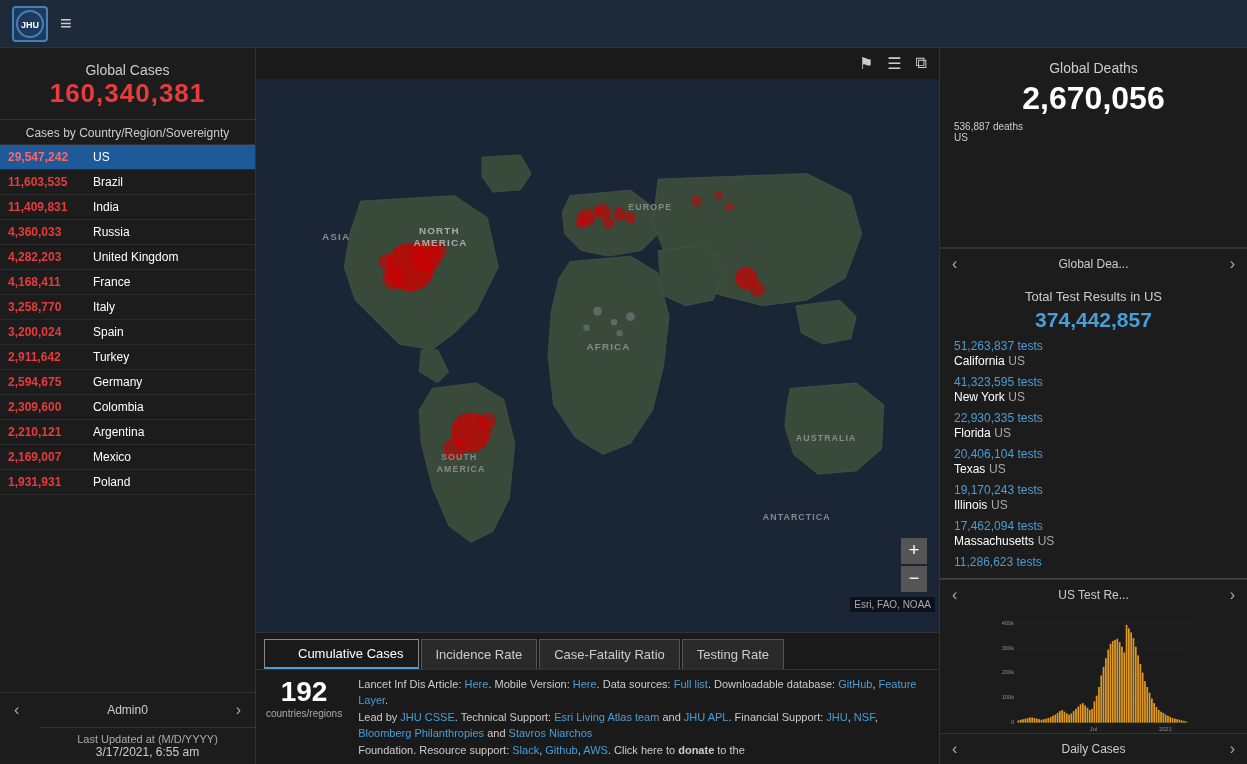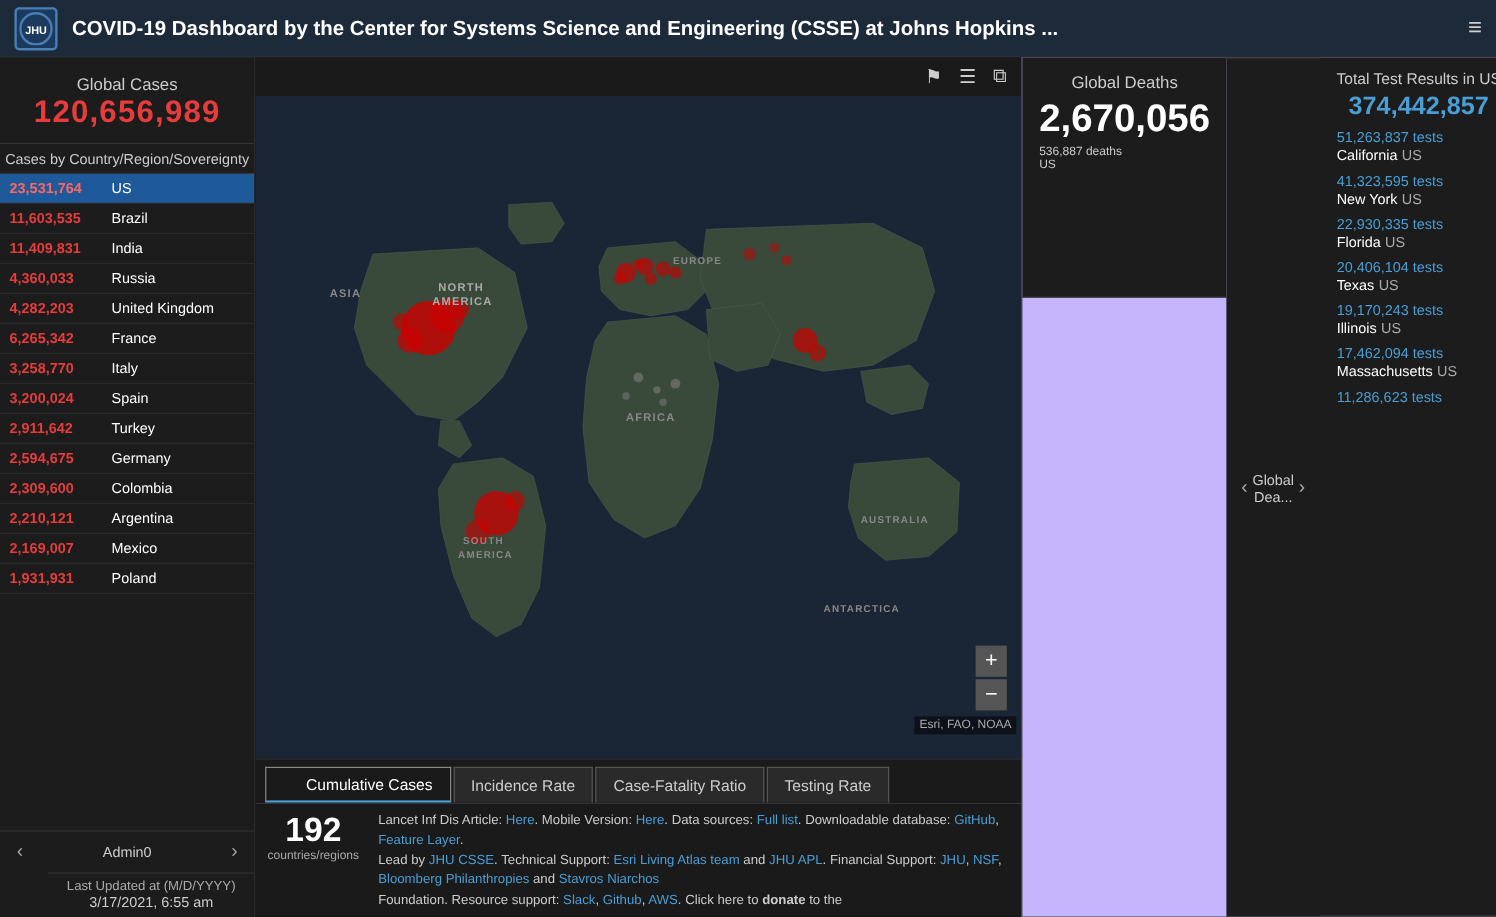--- a/index.html
+++ b/index.html
@@ -47,21 +47,21 @@
     }
 
     
     .layout {
       display: flex;
       height: calc(764px - 48px);
     }
 
     
     .sidebar {
-      width: 213px;
+      width: 256px;
       background: #1c1c1c;
       border-right: 1px solid #333;
       display: flex;
       flex-direction: column;
       overflow: hidden;
       flex-shrink: 0;
     }
     .global-cases-box {
       text-align: center;
       padding: 14px 8px 10px;
@@ -256,24 +256,24 @@
       color: #ccc;
       line-height: 1.5;
     }
     .info-text a {
       color: #4a9ed6;
       text-decoration: none;
     }
 
     
     .right-panel {
-      width: 396px;
-      display: flex;
-      flex-direction: row;
-      background: #c4b5fd;
+      width: 308px;
+      display: flex;
+      flex-direction: column;
+      background: #7f1d1d;
       border-left: 1px solid #333;
       flex-shrink: 0;
     }
 
     
     .deaths-panel {
       background: #1c1c1c;
       padding: 12px 14px;
       border-bottom: 1px solid #333;
       height: 200px;
@@ -424,58 +424,57 @@
 </head>
 <body>
 
 <div class="header">
   <div class="header-logo">
     <svg width="28" height="28" viewBox="0 0 28 28">
       <circle cx="14" cy="14" r="13" fill="#1c3a5e" stroke="#4a7fb5" stroke-width="2"></circle>
       <text x="14" y="18" text-anchor="middle" font-size="9" fill="#fff" font-weight="bold">JHU</text>
     </svg>
   </div>
-  <span class="header-title">COVID-19 Dashboard by the Center for Systems Science and Engineering (CSSE) at Johns Hopkins ...</span>
   <span class="header-menu">≡</span>
 </div>
 
 <div class="layout">
 
   <div class="sidebar">
     <div class="global-cases-box">
       <div class="global-cases-label">Global Cases</div>
-      <div class="global-cases-value">120,656,989</div>
+      <div class="global-cases-value">160,340,381</div>
     </div>
     <div class="cases-by-label">
       <span>Cases by
 Country/Region/Sovereignty</span>
     </div>
     <div class="country-list" id="country-list">
         <div class="country-item active">
-          <span class="country-cases">23,531,764</span>
+          <span class="country-cases">29,547,242</span>
           <span class="country-name"> US</span>
         </div>
         <div class="country-item">
           <span class="country-cases">11,603,535</span>
           <span class="country-name"> Brazil</span>
         </div>
         <div class="country-item">
           <span class="country-cases">11,409,831</span>
           <span class="country-name"> India</span>
         </div>
         <div class="country-item">
           <span class="country-cases">4,360,033</span>
           <span class="country-name"> Russia</span>
         </div>
         <div class="country-item">
           <span class="country-cases">4,282,203</span>
           <span class="country-name"> United Kingdom</span>
         </div>
         <div class="country-item">
-          <span class="country-cases">6,265,342</span>
+          <span class="country-cases">4,168,411</span>
           <span class="country-name"> France</span>
         </div>
         <div class="country-item">
           <span class="country-cases">3,258,770</span>
           <span class="country-name"> Italy</span>
         </div>
         <div class="country-item">
           <span class="country-cases">3,200,024</span>
           <span class="country-name"> Spain</span>
         </div>

